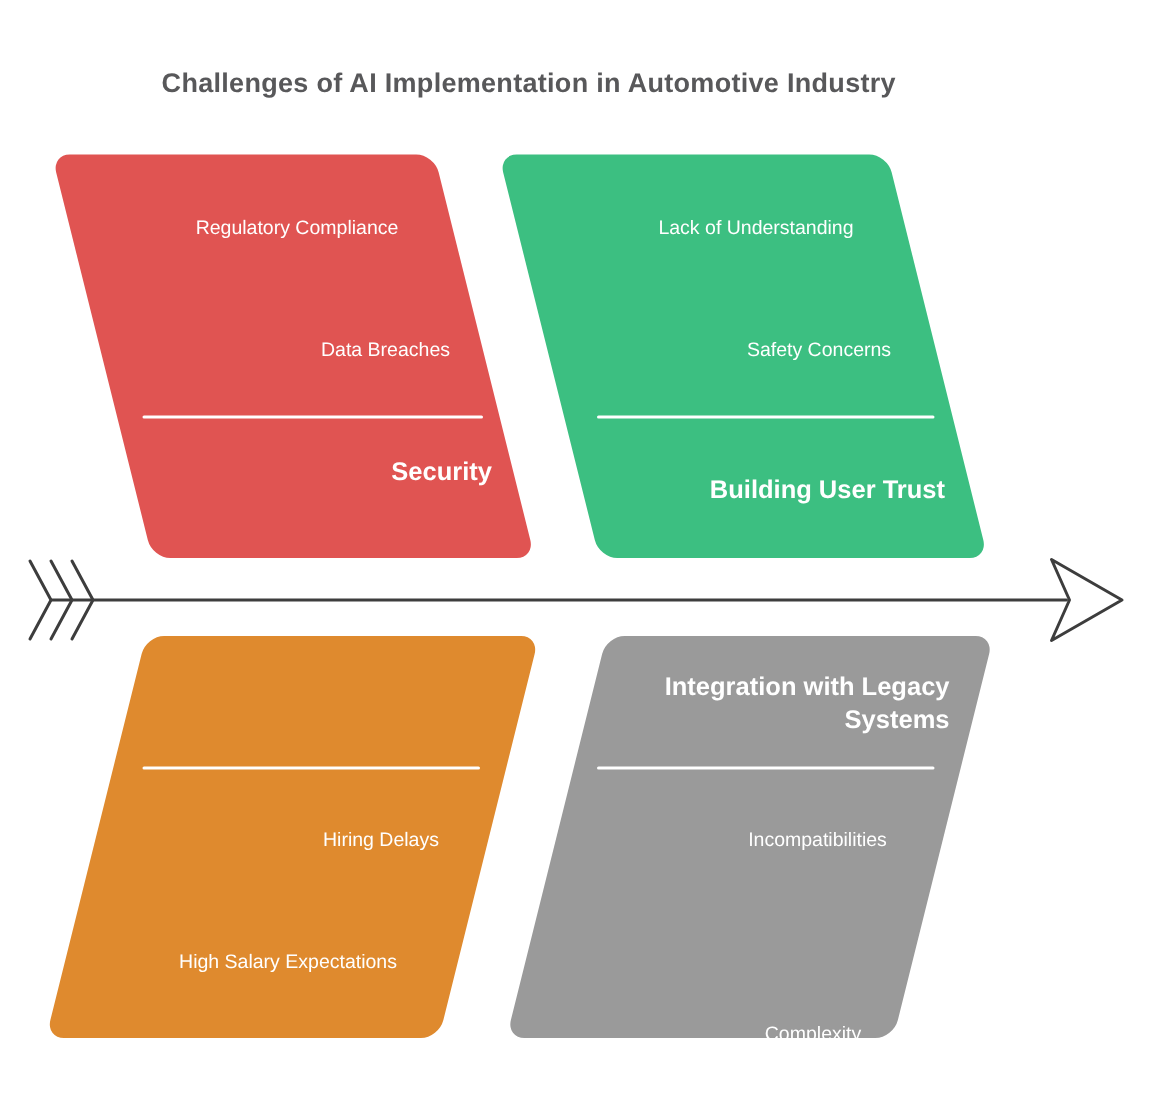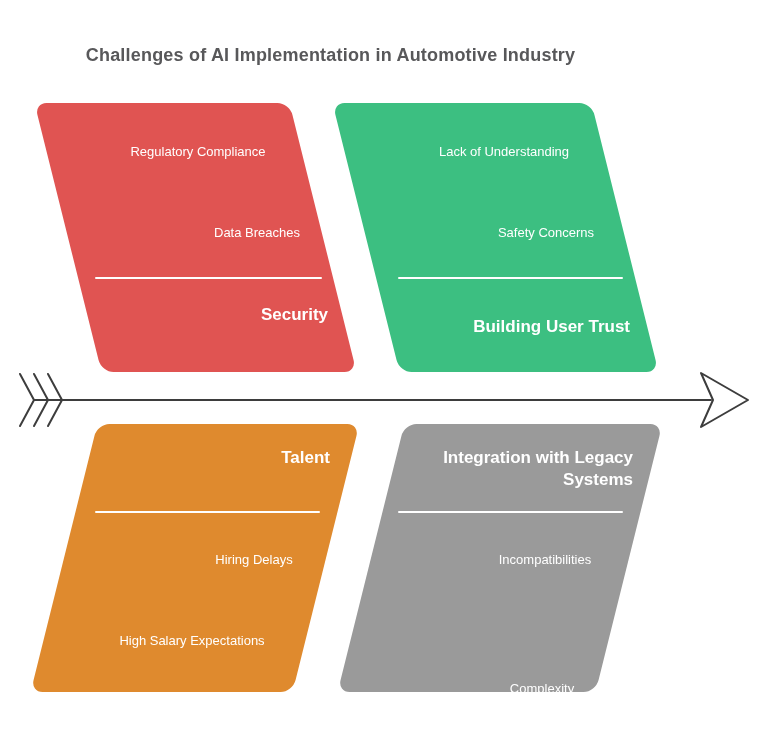--- a/index.html
+++ b/index.html
@@ -2,21 +2,21 @@
 <html><head>
 <meta charset="utf-8">
 <style>
   html,body{margin:0;padding:0;background:#ffffff;}
   #canvas{
     position:relative;width:768px;height:736px;overflow:hidden;background:#ffffff;
     font-family:"Liberation Sans", sans-serif;
   }
   .heading{
     position:absolute;top:45px;left:0;width:661px;text-align:center;
-    font-size:18px;font-weight:bold;color:#58585a;letter-spacing:.2px;
+    font-size:18px;font-weight:bold;color:#58585a;letter-spacing:.2px;padding-left:22px;
   }
   .quad{position:absolute;border-radius:12px;}
   .q1{left:68px;top:103px;width:255px;height:269px;transform:skewX(14deg);}
   .q2{left:366px;top:103px;width:259px;height:269px;transform:skewX(14deg);}
   .q3{left:64px;top:424px;width:262px;height:268px;transform:skewX(-14deg);}
   .q4{left:371px;top:424px;width:258px;height:268px;transform:skewX(-14deg);}
   .item{
     position:absolute;transform:translate(-50%,-50%);white-space:nowrap;
     color:#ffffff;font-size:13px;line-height:16px;
   }
@@ -69,21 +69,20 @@
   </div>
 
   <div class="item q2i1">Lack of Understanding</div>
   <div class="item q2i2">Safety Concerns</div>
   <div class="divider d2"></div>
   <div class="qtitle t2">
     <div>Building User Trust</div>
   </div>
 
   <div class="qtitle t3">
-    <div>Talent</div>
   </div>
   <div class="divider d3"></div>
   <div class="item q3i1">Hiring Delays</div>
   <div class="item q3i2">High Salary Expectations</div>
 
   <div class="qtitle t4">
     <div>Integration with Legacy</div>
     <div>Systems</div>
   </div>
   <div class="divider d4"></div>

